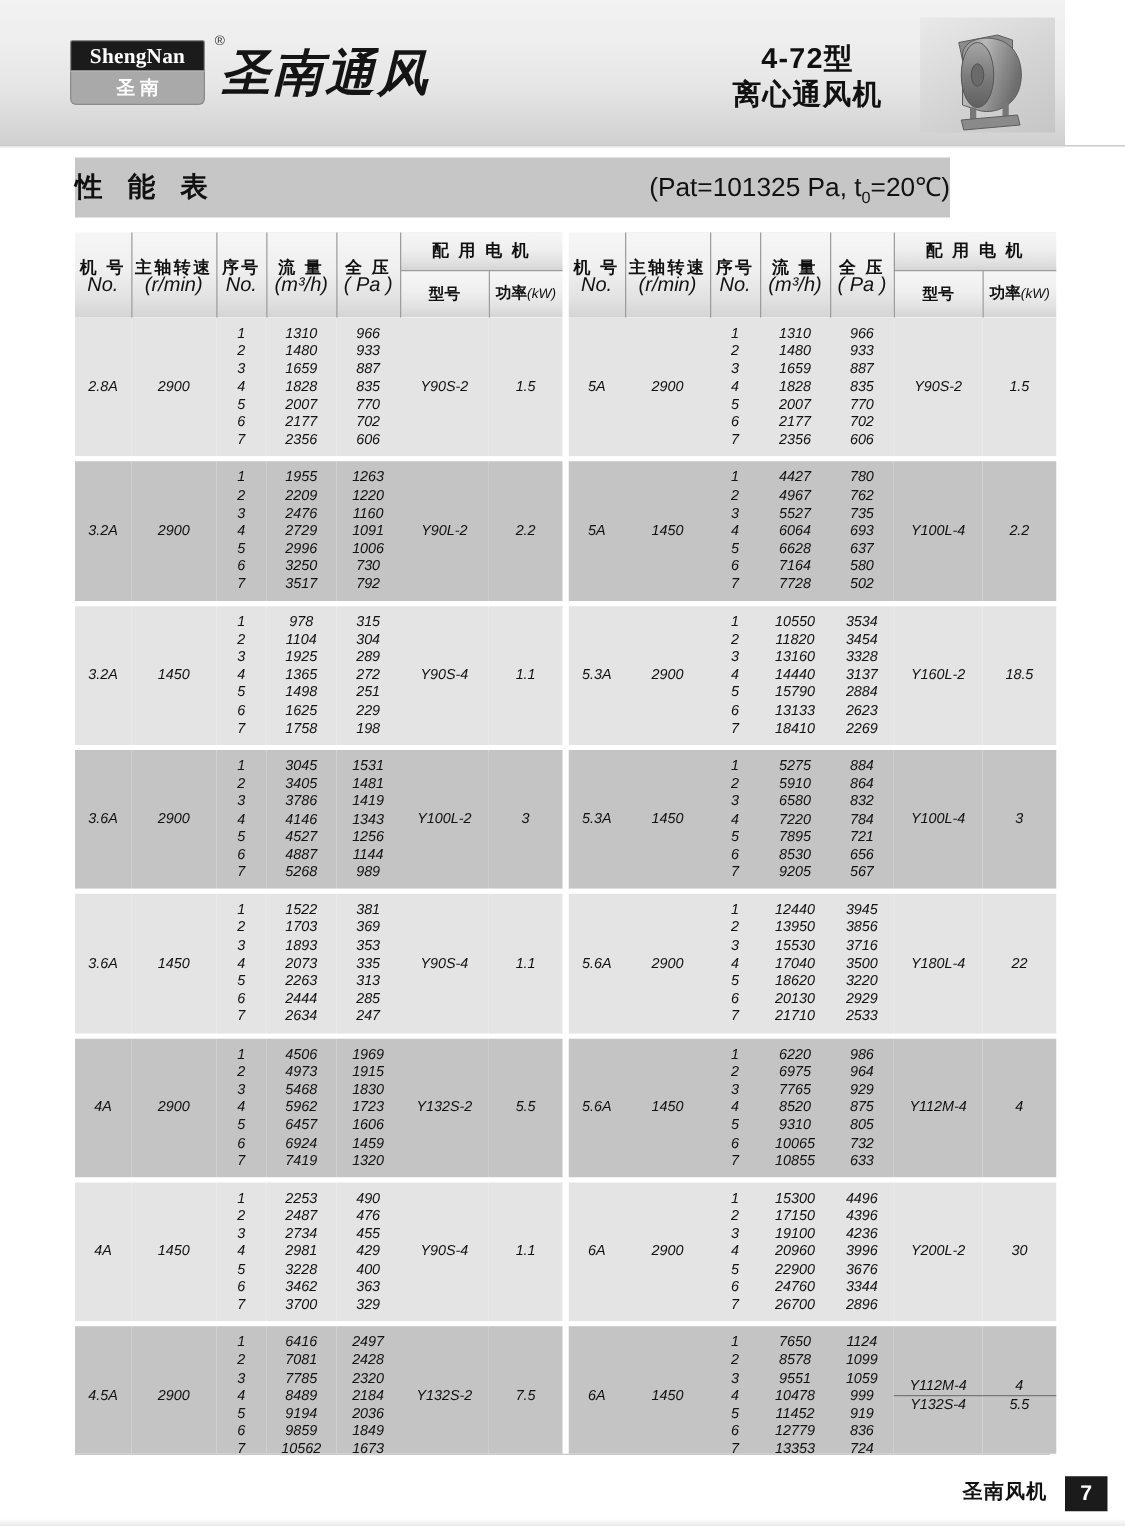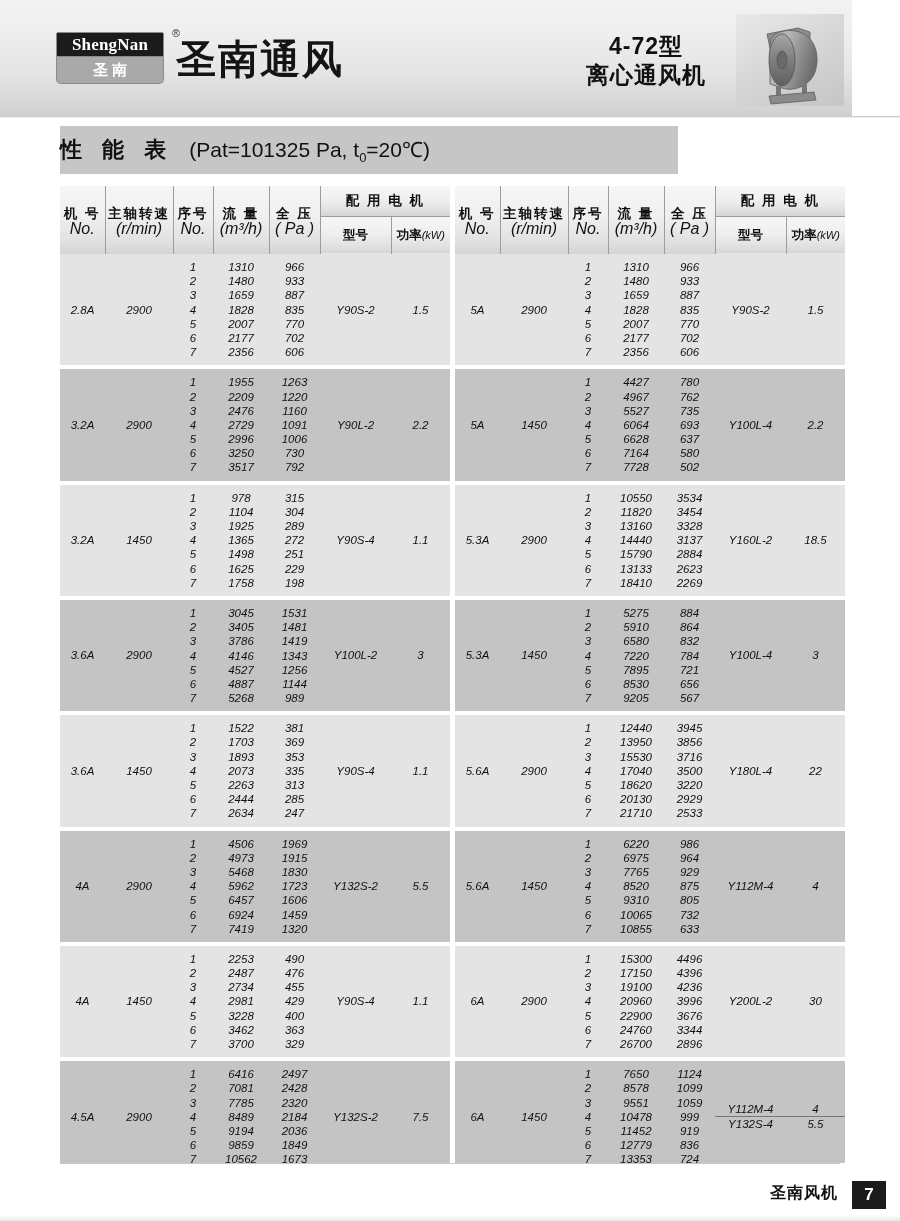--- a/index.html
+++ b/index.html
@@ -35,37 +35,38 @@
     border-radius:0 0 5px 5px;
   }
   .logo-reg{
     position:absolute; right:-16px; top:-5px; font-size:11px; color:#333;
   }
   .brand-cn{
     position:absolute; left:176px; top:36px;
     font-size:40px; font-weight:700; color:#141414;
     letter-spacing:2px; line-height:46px;
     font-family:"DejaVu Sans","Liberation Sans",sans-serif;
+    font-style:italic;
   }
   .prod-title{
     position:absolute; left:566px; top:32px; width:160px;
     text-align:center; font-size:23px; font-weight:700; color:#111;
     line-height:29px; letter-spacing:1px;
   }
   .fan-img{
     position:absolute; left:736px; top:14px; width:108px; height:92px;
     background:linear-gradient(150deg,#e9e9e9,#d2d2d2 60%,#c6c6c6);
     overflow:hidden;
   }
 
   
   .title-bar{
-    position:absolute; left:60px; top:126px; width:618px; height:48px;
+    position:absolute; left:60px; top:126px; width:700px; height:48px;
     background:#c6c6c6;
-    display:flex; align-items:center; justify-content:flex-start;
+    display:flex; align-items:center; justify-content:space-between;
   }
   .title-bar .t1{ font-size:22px; font-weight:700; color:#111; letter-spacing:7px; }
   .title-bar .t2{ font-size:21px; font-weight:400; color:#111; margin-left:16px;
     font-family:"Liberation Sans",sans-serif; }
   .title-bar sub{ font-size:13px; }
 
   
   .tbl{ position:absolute; top:186px; width:390px; }
   .tbl.left{ left:60px; }
   .tbl.right{ left:455px; }

